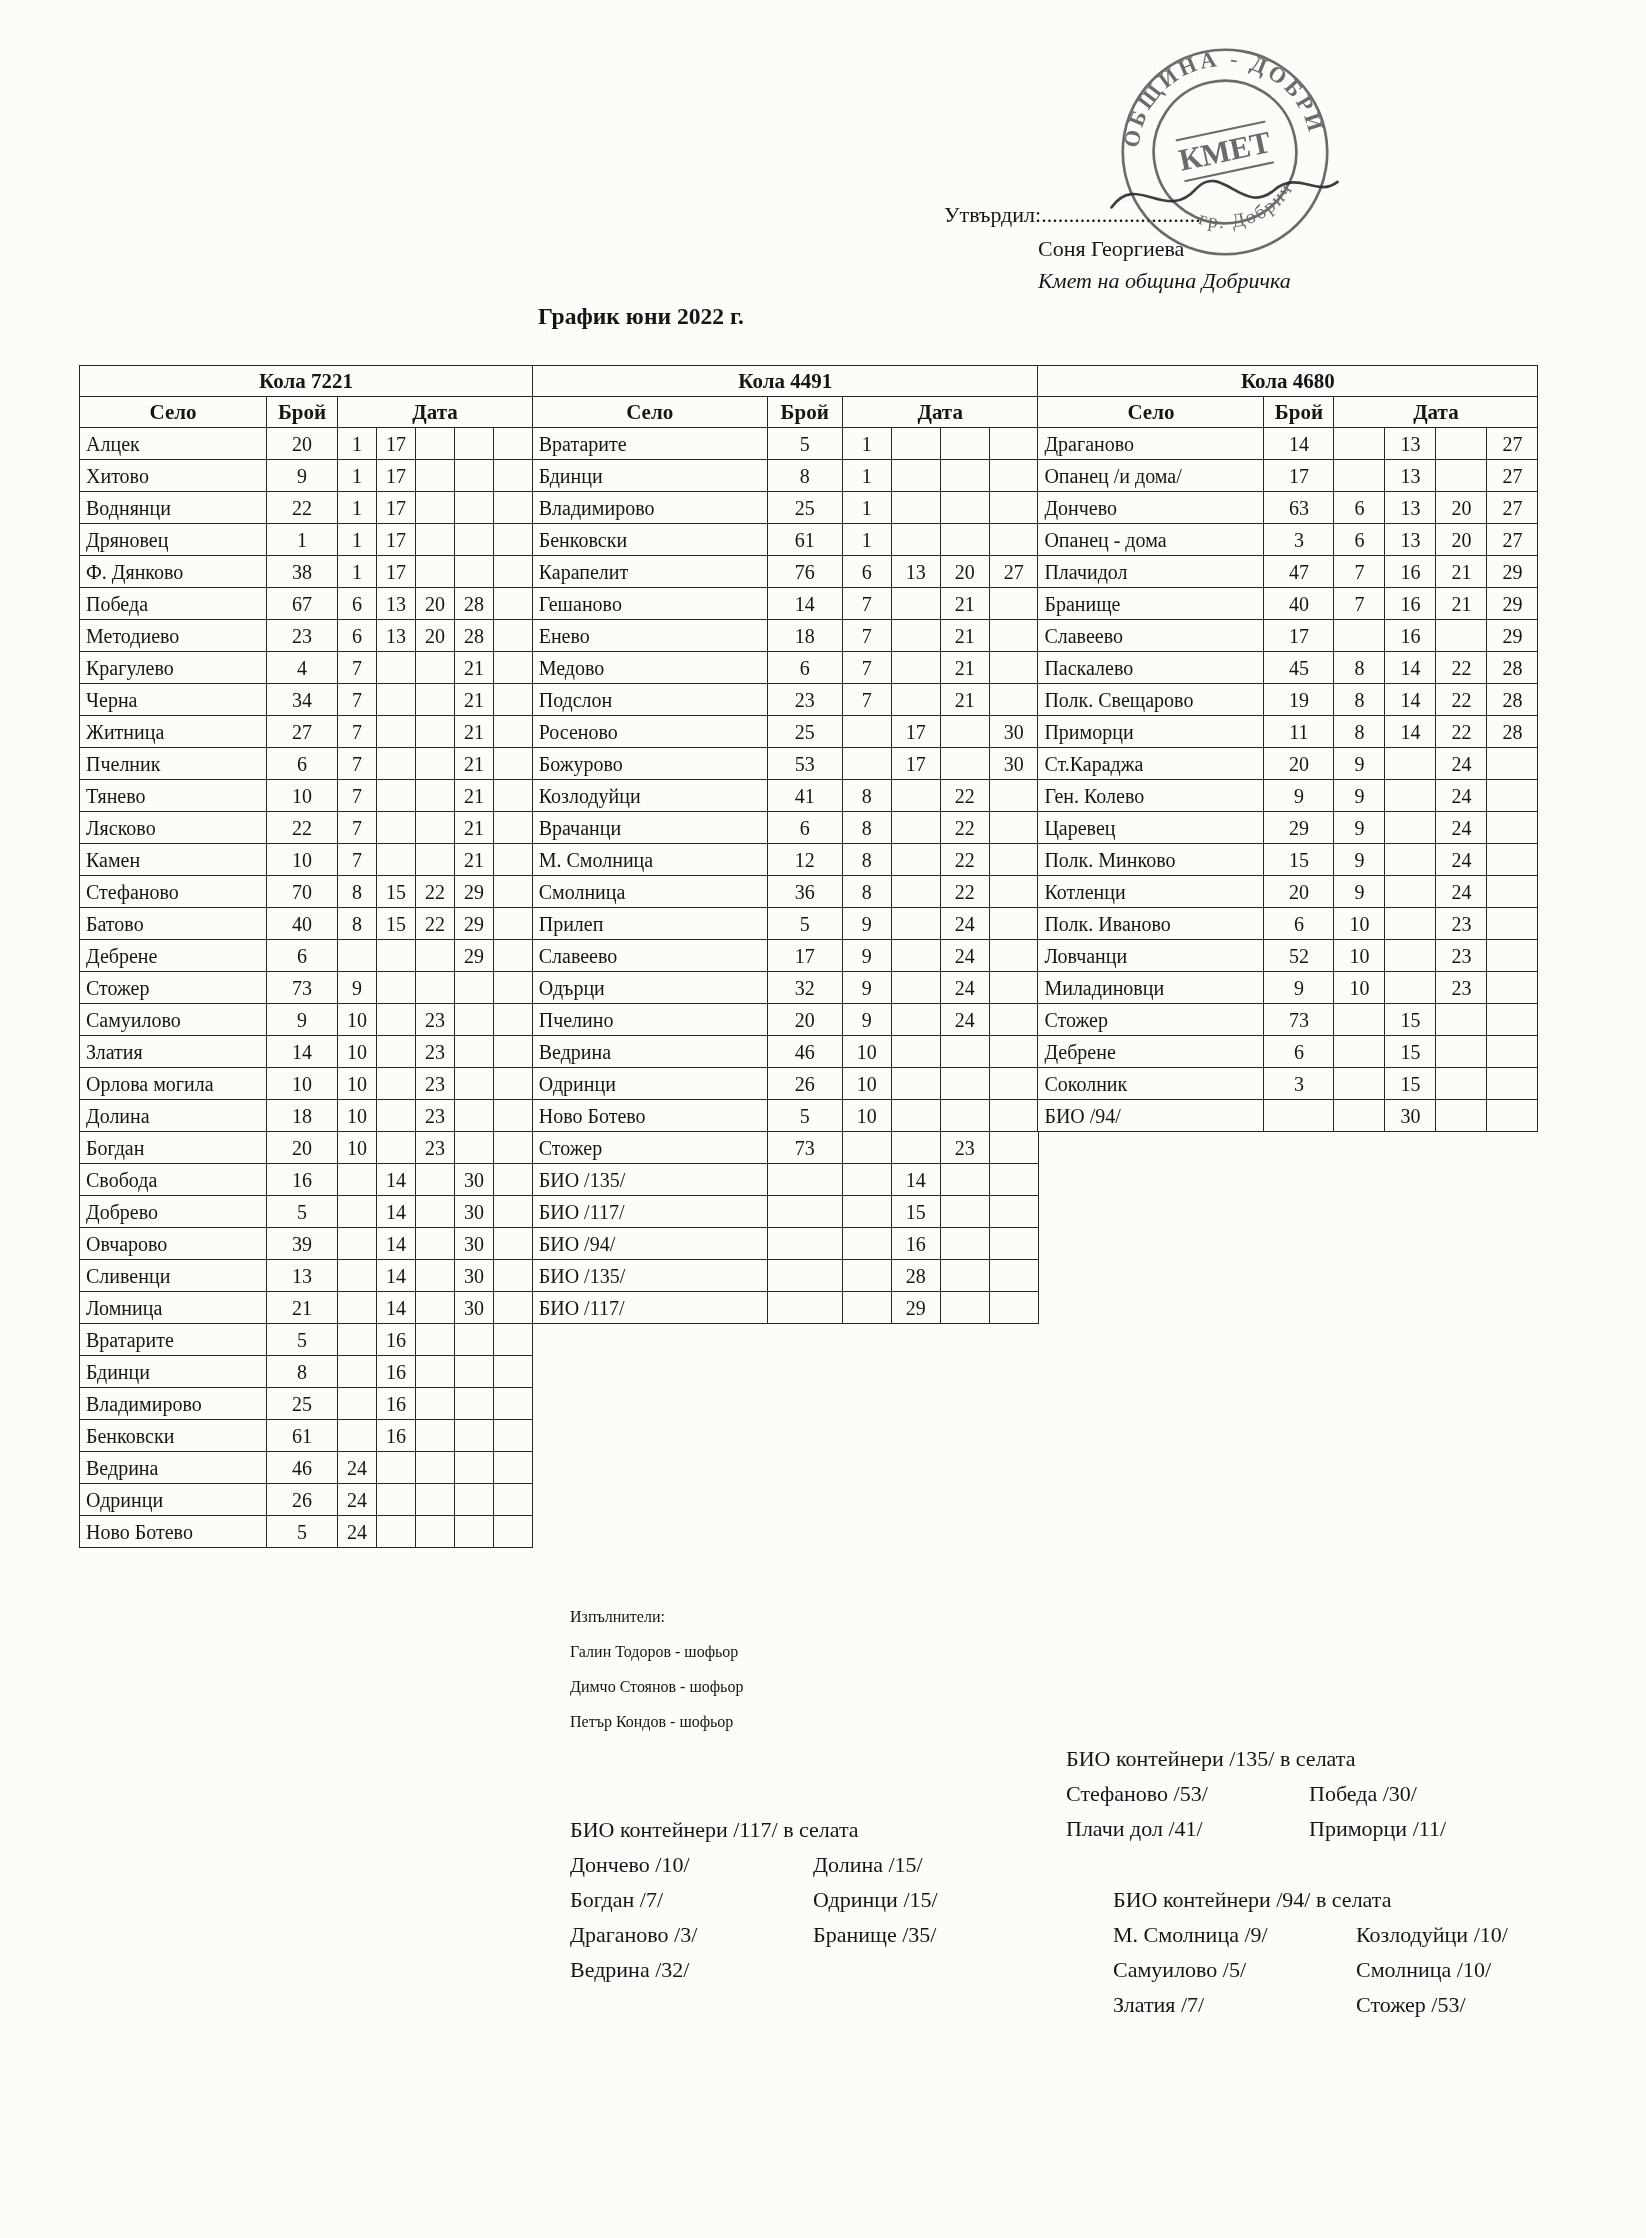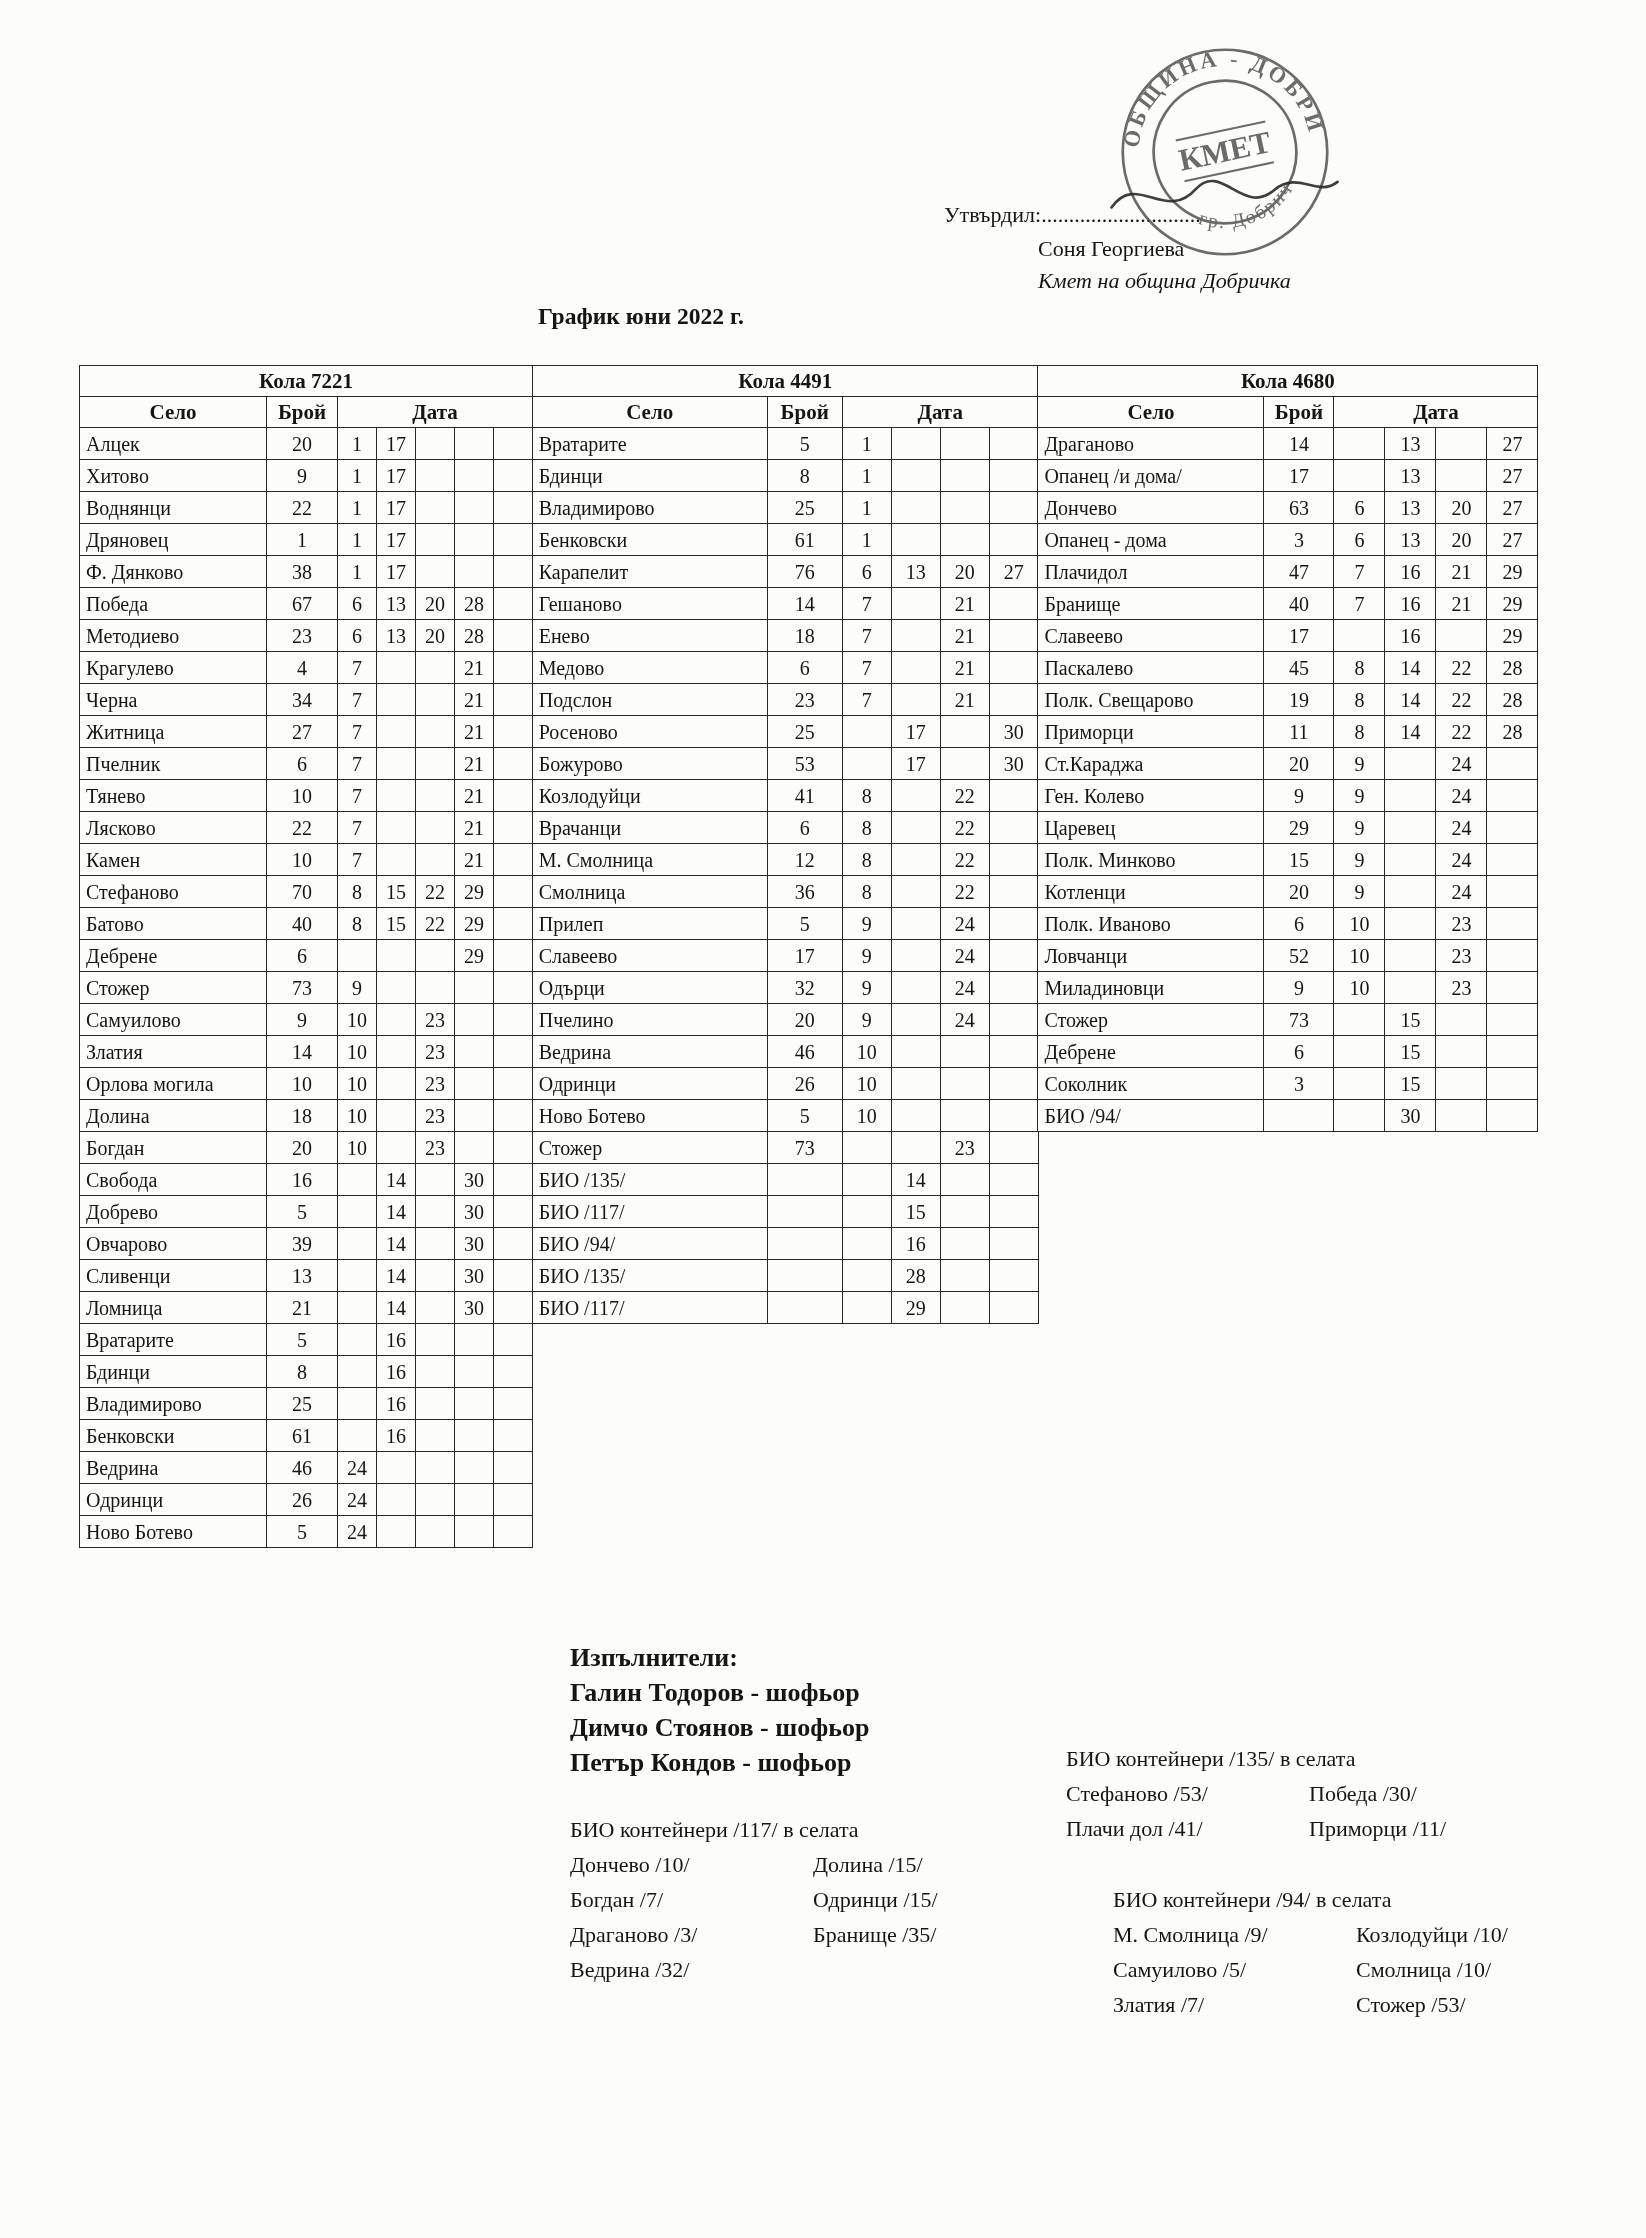--- a/index.html
+++ b/index.html
@@ -30,21 +30,21 @@
     border:1.3px solid #272727; height:32px;
     font-size:20px; line-height:1; white-space:nowrap; overflow:hidden;
   }
   .grid thead th { font-weight:bold; text-align:center; font-size:21px; height:31px; }
   .grid td.selo { text-align:left; padding-left:6px; }
   .grid td.num  { text-align:center; }
   .tbl1 .c-selo{width:187px} .tbl1 .c-broy{width:71px} .tbl1 .c-d{width:39px}
   .tbl2 .c-selo{width:235px} .tbl2 .c-broy{width:75px} .tbl2 .c-d{width:49px}
   .tbl3 .c-selo{width:226px} .tbl3 .c-broy{width:70px} .tbl3 .c-d{width:51px}
   
-  .executors { position:absolute; left:570px; top:1640px; font-size:26px; line-height:35px;font-weight:bold; }
+  .executors { position:absolute; left:570px; top:1599px; font-size:16px; line-height:35px; }
   .bio { position:absolute; font-size:22px; line-height:35px; }
   .bio135 { left:1066px; top:1741px; }
   .bio117 { left:570px;  top:1812px; }
   .bio94  { left:1066px; top:1882px;margin-left:47px; }
   .bio-row { display:flex; }
   .bio-l { display:inline-block; width:243px; }
 </style>
 </head>
 <body>
 

